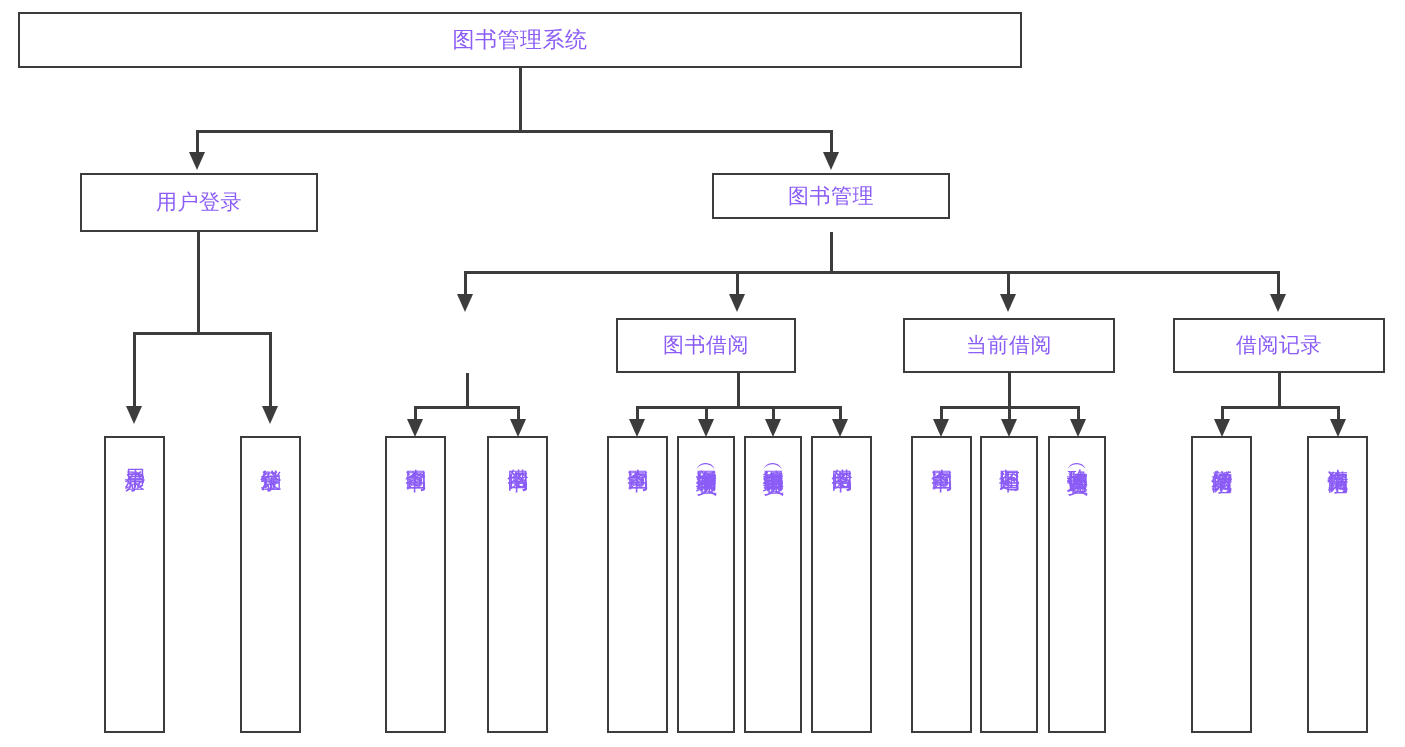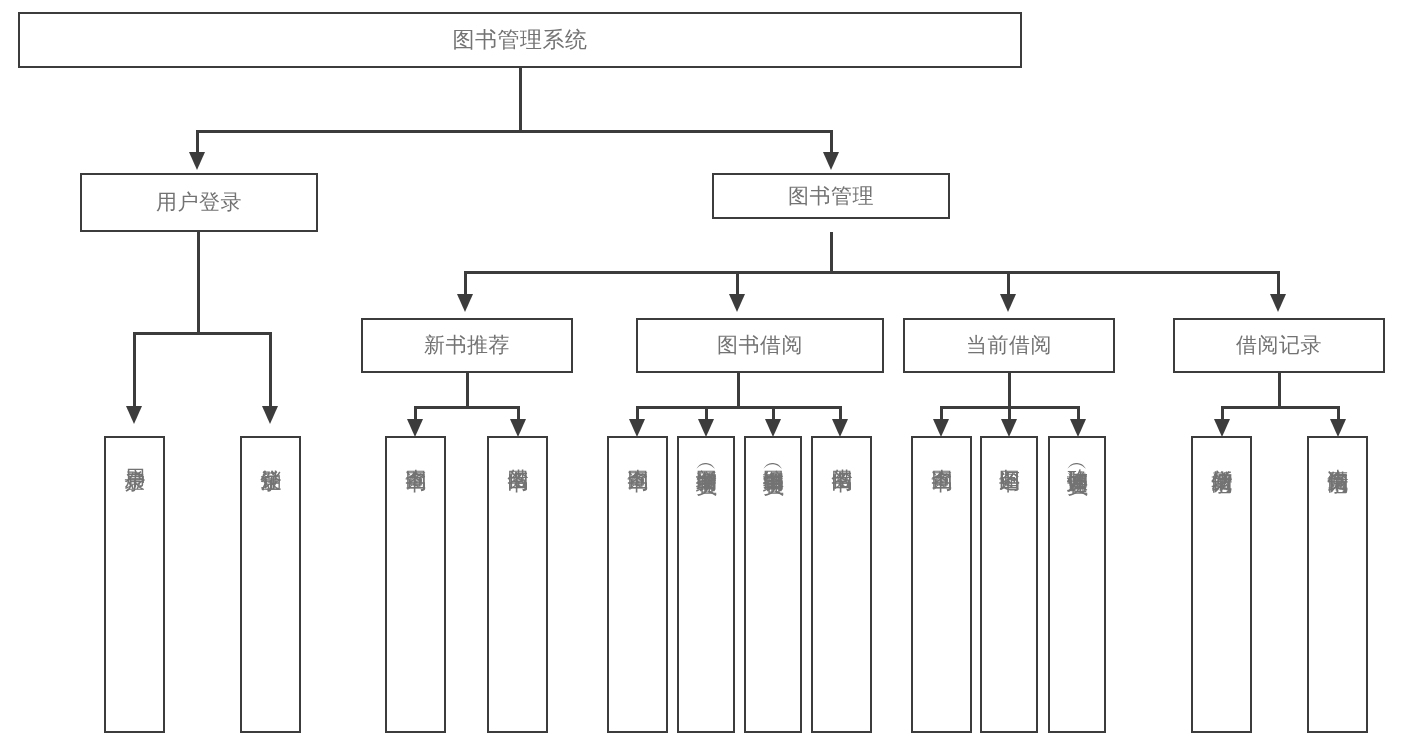--- a/index.html
+++ b/index.html
@@ -18,21 +18,21 @@
     overflow: hidden;
   }
   .node {
     position: absolute;
     box-sizing: border-box;
     background: #ffffff;
     border: 2px solid #3c3c3c;
     display: flex;
     align-items: center;
     justify-content: center;
-    color: #737373;
+    color: #8b5cf6;
   }
   .node .label {
     display: block;
     text-align: center;
     line-height: 1.15;
     white-space: nowrap;
   }
   .node.h .label {
     font-size: 21px;
     letter-spacing: 0.5px;
@@ -114,24 +114,21 @@
   <div class="edge hline" style="left:464px; top:271px; width:816px; height:3px;"></div>
   <div class="edge vline" style="left:464px; top:271px; width:3px; height:26px;"></div>
   <div class="arrow" style="left:457px; top:294px;"></div>
   <div class="edge vline" style="left:736px; top:271px; width:3px; height:26px;"></div>
   <div class="arrow" style="left:729px; top:294px;"></div>
   <div class="edge vline" style="left:1007px; top:271px; width:3px; height:26px;"></div>
   <div class="arrow" style="left:1000px; top:294px;"></div>
   <div class="edge vline" style="left:1277px; top:271px; width:3px; height:26px;"></div>
   <div class="arrow" style="left:1270px; top:294px;"></div>
 
-  <div class="node h" style="left:361px; top:318px; width:212px; height:55px;">
-    <span class="label">新书推荐</span>
-  </div>
-  <div class="node h" style="left:636px; top:318px; width:248px; height:55px;">
+  <div class="node h" style="left:616px; top:318px; width:180px; height:55px;">
     <span class="label">图书借阅</span>
   </div>
   <div class="node h" style="left:1173px; top:318px; width:212px; height:55px;">
     <span class="label">借阅记录</span>
   </div>
   <div class="node h" style="left:903px; top:318px; width:212px; height:55px;">
     <span class="label">当前借阅</span>
   </div>
 
   <div class="edge vline" style="left:466px; top:373px; width:3px; height:35px;"></div>

